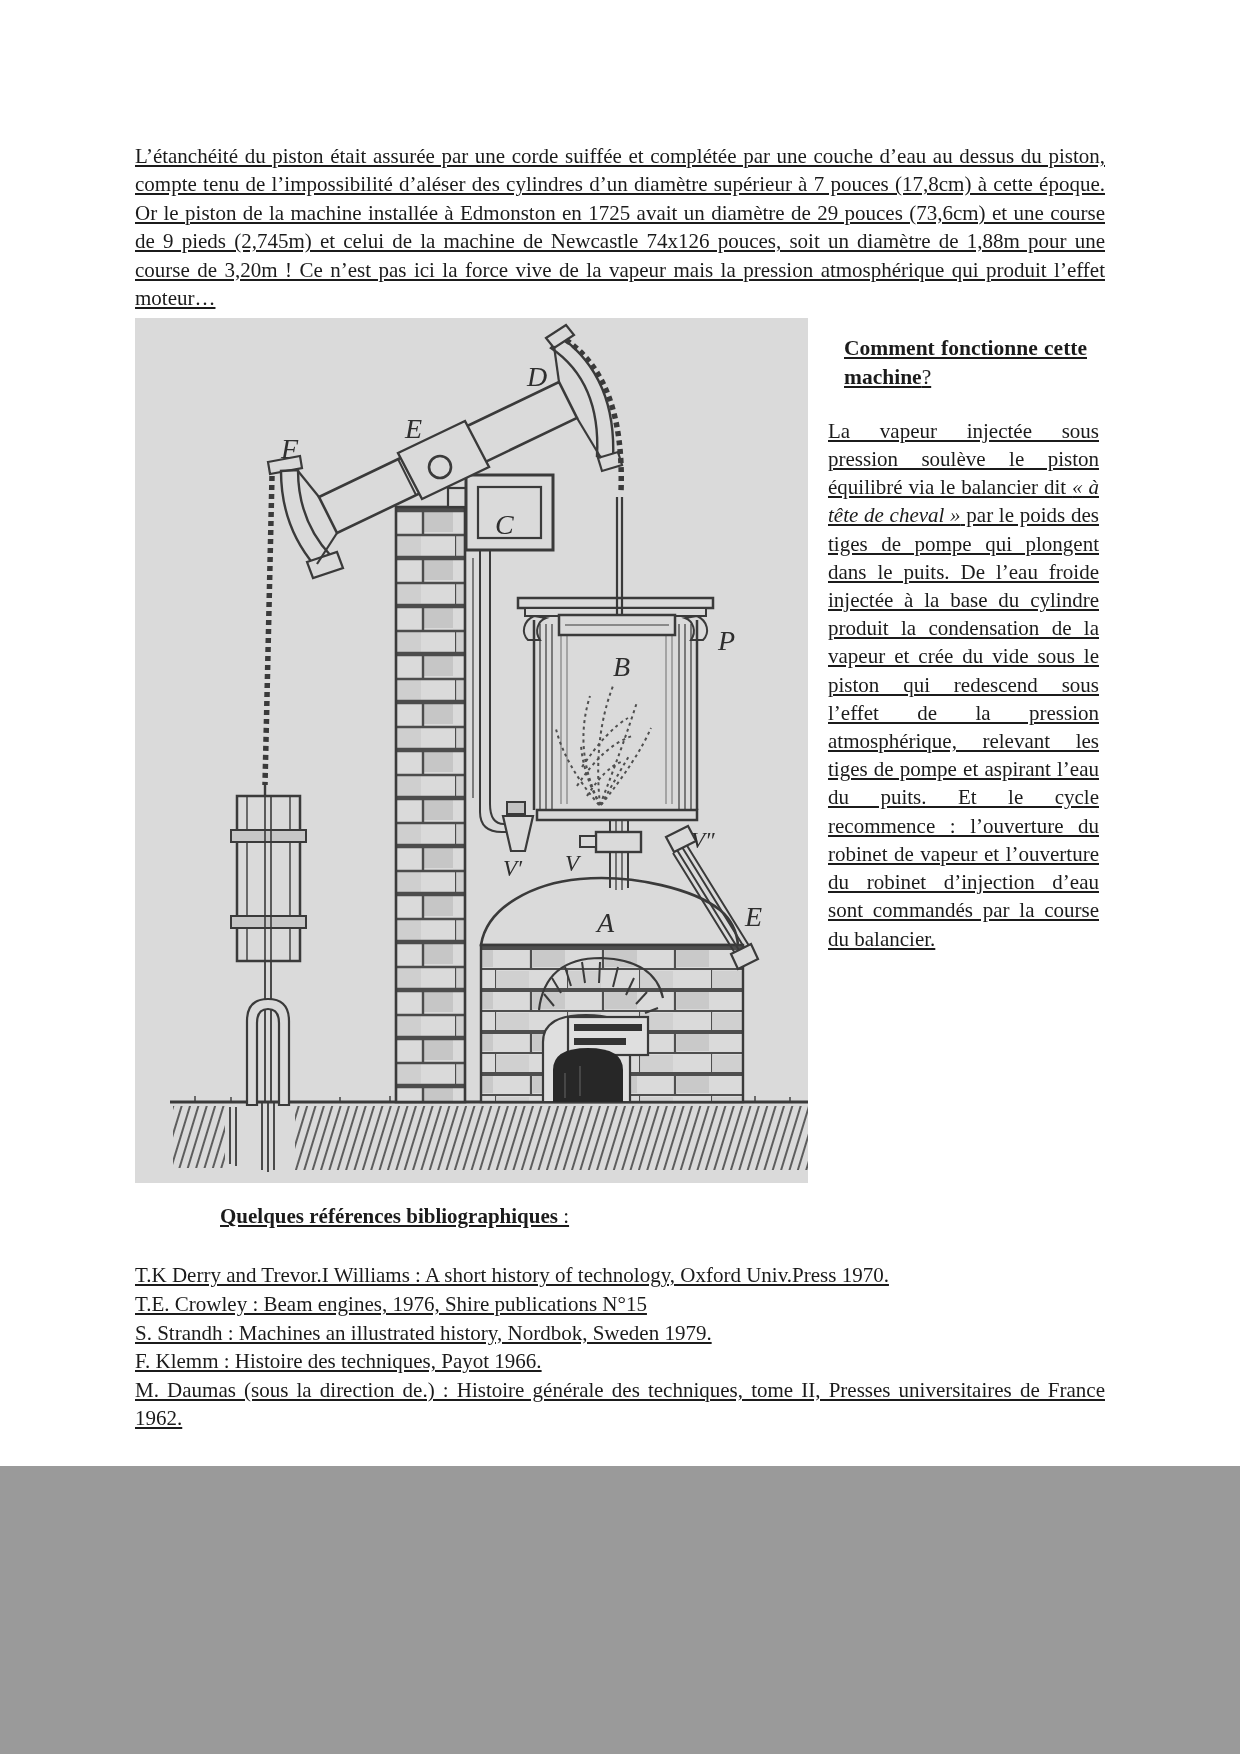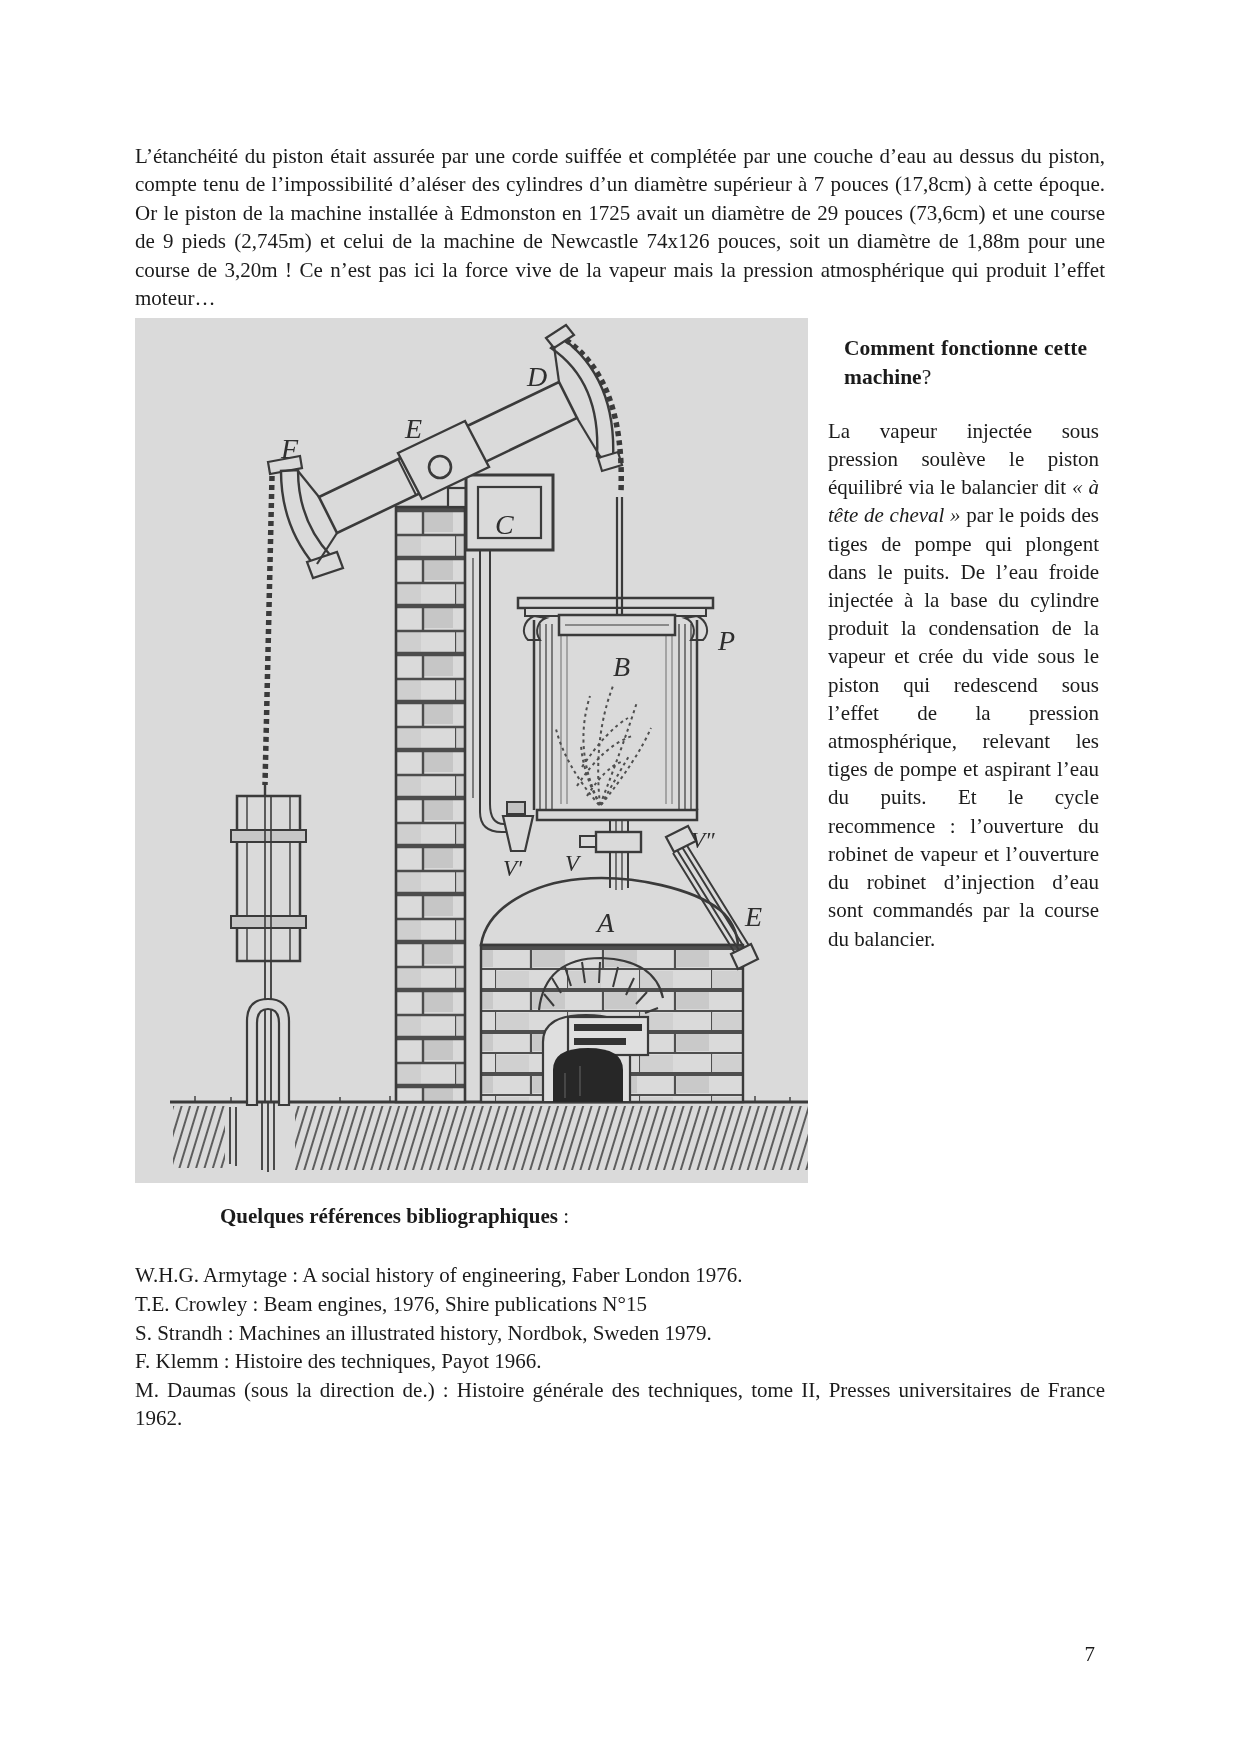--- a/index.html
+++ b/index.html
@@ -1,19 +1,20 @@
 <!DOCTYPE html>
 <html><head>
 <meta charset="utf-8">
 <style>
   html,body{margin:0;padding:0;background:#9a9a9a;}
   .page{
-    width:1240px;height:1754px;margin:0 auto;position:relative;overflow:hidden;
+    width:1240px;height:1466px;margin:0 auto;position:relative;overflow:hidden;
     background:#ffffff;color:#1b1b1b;
     font-family:"Liberation Serif","DejaVu Serif",serif;
+    text-decoration:underline;
   }
   .intro{
     margin:0 135px;padding-top:142px;
     font-size:21px;line-height:28.4px;text-align:justify;
   }
   .content-row{margin:6px 135px 0 135px;display:flex;gap:20px;align-items:flex-start;}
   .figure-wrap{width:673px;height:865px;flex:none;background:#dadada;}
   .figure-wrap svg{display:block;}
   .side-col{width:275px;font-size:21px;line-height:28.2px;text-align:justify;}
   .side-heading{margin:16px;font-size:21.5px;line-height:28.2px;font-weight:bold;text-align:justify;}
@@ -226,21 +227,21 @@
 
     <aside class="side-col">
       <h3 class="side-heading"><b>Comment fonctionne cette machine</b><span class="qmark">?</span></h3>
       <p class="side-body"><span>La vapeur injectée sous pression soulève le piston équilibré via le balancier dit </span><i>« à tête de cheval »</i><span> par le poids des tiges de pompe qui plongent dans le puits. De l’eau froide injectée à la base du cylindre produit la condensation de la vapeur et crée du vide sous le piston qui redescend sous l’effet de la pression atmosphérique, relevant les tiges de pompe et aspirant l’eau du puits. Et le cycle recommence : l’ouverture du robinet de vapeur et l’ouverture du robinet d’injection d’eau sont commandés par la course du balancier.</span></p>
     </aside>
   </div>
 
   <h4 class="bib-heading"><b>Quelques références bibliographiques</b><span> :</span></h4>
 
   <div class="bib-list">
-    <p>W.H.G. Armytage : A social history of engineering, Faber London 1976.</p>
+    <p>T.K Derry and Trevor.I Williams : A short history of technology, Oxford Univ.Press 1970.</p>
     <p>T.E. Crowley : Beam engines, 1976, Shire publications N°15</p>
     <p>S. Strandh : Machines an illustrated history, Nordbok, Sweden 1979.</p>
     <p>F. Klemm : Histoire des techniques, Payot 1966.</p>
     <p>M. Daumas (sous la direction de.) : Histoire générale des techniques, tome II, Presses universitaires de France 1962.</p>
   </div>
 
   <div class="page-num">7</div>
 </div>
 
 </body></html>

